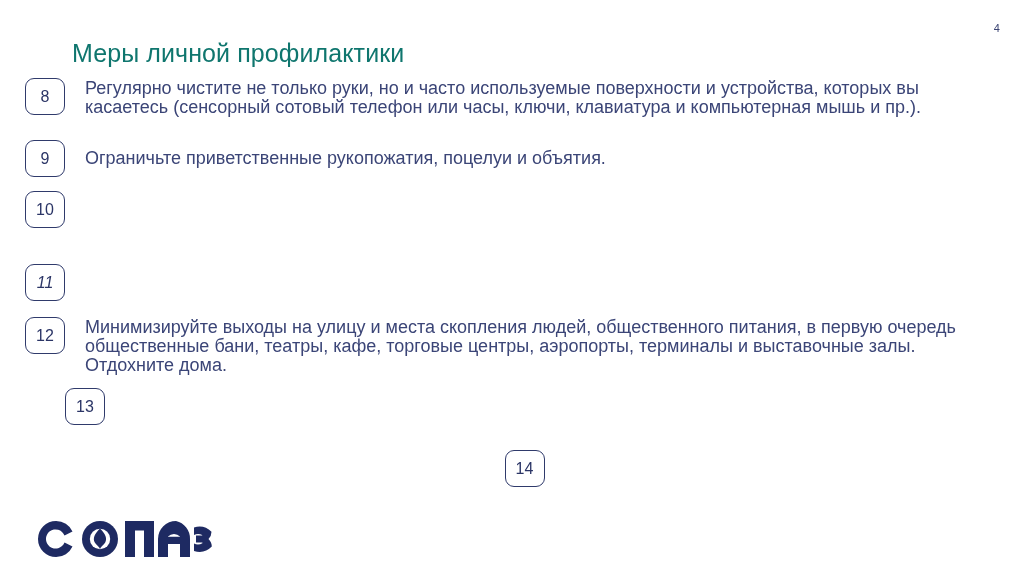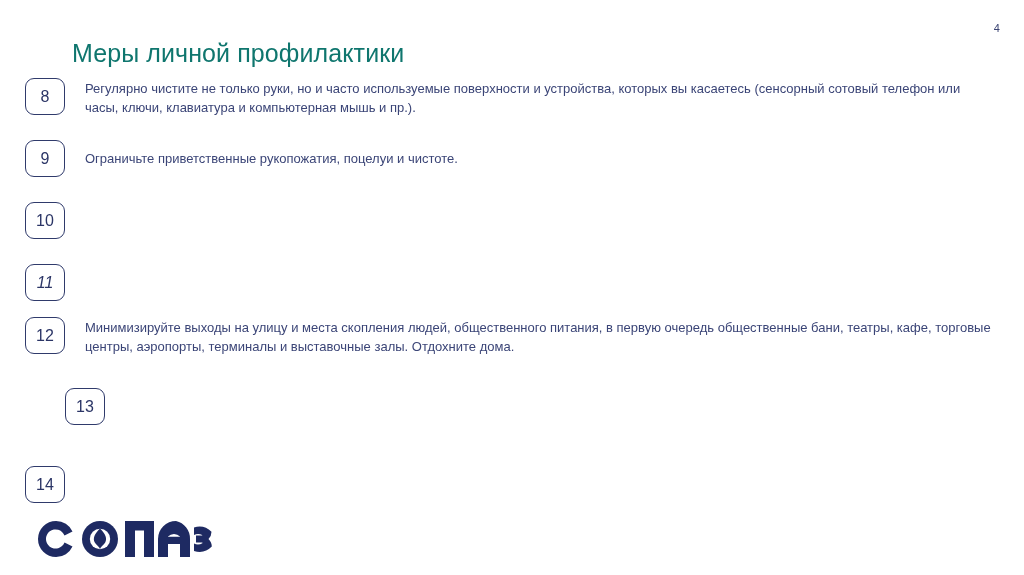--- a/index.html
+++ b/index.html
@@ -76,39 +76,39 @@
     justify-content: center;
     font-size: 16px;
     color: #2b3566;
     background: #ffffff;
     box-sizing: border-box;
   }
 
   .tip-text {
     flex: 1 1 auto;
     margin-left: 20px;
-    font-size: 13px;
+    font-size: 18px;
     line-height: 19px;
     color: #3b4577;
     padding-right: 40px;
     box-sizing: border-box;
   }
 
   .tip-text.wide {
     padding-right: 30px;
   }
 
   
   .row-0 { top: 0px; }
   .row-1 { top: 62px; }
-  .row-2 { top: 124px; }
+  .row-2 { top: 113px; }
   .row-3 { top: 186px; font-style: italic; }
   .row-4 { top: 239px; }
   .row-5 { top: 310px; margin-left: 40px; }
-  .row-6 { top: 388px; }
+  .row-6 { top: 372px; justify-content: center; }
 
   
   .tip-text.single {
     padding-top: 9px;
   }
   .tip-text.double {
     padding-top: 1px;
   }
 
   
@@ -135,21 +135,21 @@
 
   <div class="tips-list">
 
     <div class="tip-row row-0">
       <div class="tip-badge">8</div>
       <div class="tip-text double wide">Регулярно чистите не только руки, но и часто используемые поверхности и устройства, которых вы касаетесь (сенсорный сотовый телефон или часы, ключи, клавиатура и компьютерная мышь и пр.).</div>
     </div>
 
     <div class="tip-row row-1">
       <div class="tip-badge">9</div>
-      <div class="tip-text single">Ограничьте приветственные рукопожатия, поцелуи и чистоте.</div>
+      <div class="tip-text single">Ограничьте приветственные рукопожатия, поцелуи и объятия.</div>
     </div>
 
     <div class="tip-row row-2">
       <div class="tip-badge">10</div>
     </div>
 
     <div class="tip-row row-3">
       <div class="tip-badge">11</div>
     </div>
 

